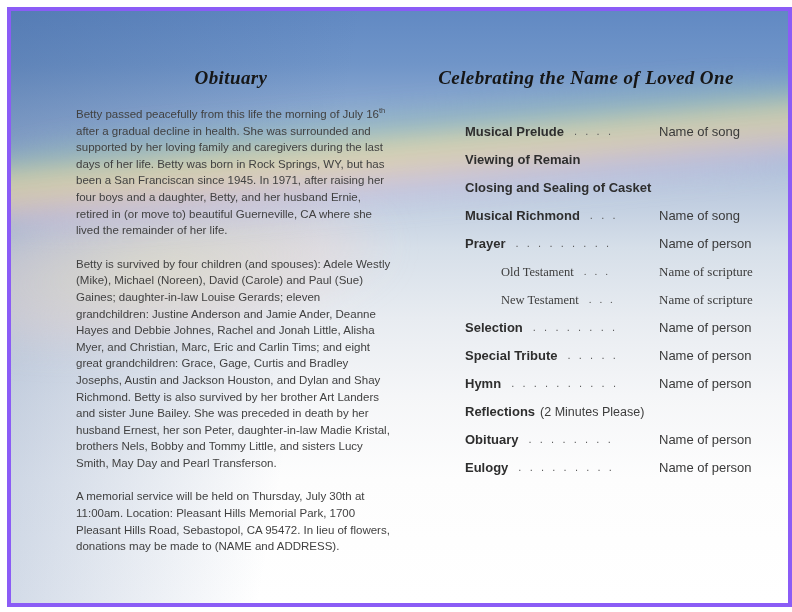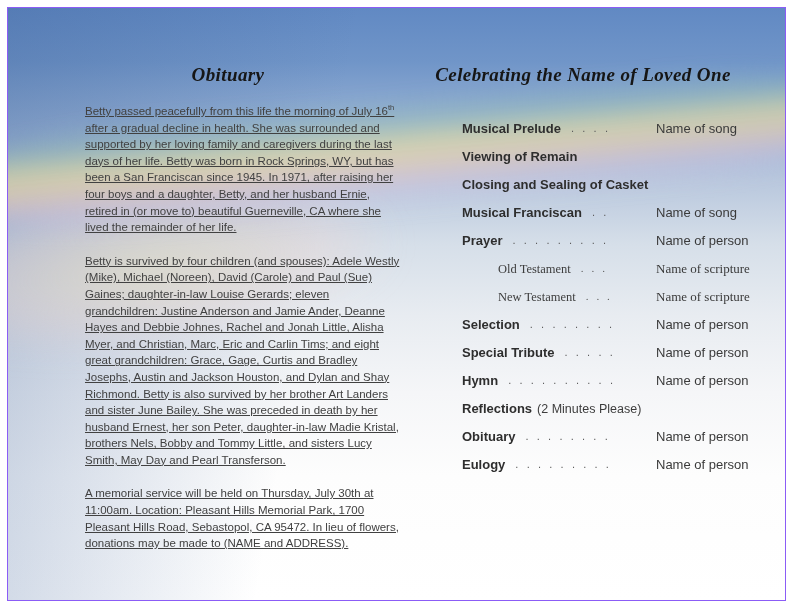--- a/index.html
+++ b/index.html
@@ -4,21 +4,21 @@
 <style>
   html,body { margin:0; padding:0; }
   body {
     width:792px; height:612px; position:relative;
     background:#ffffff;
     font-family:"Liberation Sans", sans-serif;
     overflow:hidden;
   }
   .page {
     position:absolute; left:7px; top:7px; width:777px; height:592px;
-    border:1px solid #8b5cf6; overflow:hidden; background:#fde047;
+    border:4px solid #8b5cf6; overflow:hidden; background:#fde047;
   }
   
   .sky {
     position:absolute; left:0; top:0; width:100%; height:100%;
     background:
       linear-gradient(100deg, rgba(60,96,152,0.32) 0%, rgba(60,96,152,0) 40%),
       linear-gradient(to bottom,
         #6189c3 0%, #7095c8 9%, #93aed3 19%, #b8c7dd 29%,
         #d6dfe9 40%, #e8ecf1 52%, #f5f6f8 65%, #fdfdfd 79%, #ffffff 100%);
   }
@@ -43,21 +43,21 @@
   .col { position:absolute; }
   .col-left  { left:57px; top:54px; width:326px; }
   .col-right { left:402px; top:54px; width:346px; }
   .title {
     margin:0; font-family:"Liberation Serif", serif;
     font-weight:bold; font-style:italic; font-size:19px; line-height:26px;
     color:#161616; text-align:center; letter-spacing:0.4px;
   }
   
   .paras { margin-top:15px; color:#414141; font-size:11.5px; line-height:16.6px; }
-  .paras p { margin:0 0 17px 20px; width:316px;text-decoration:underline; }
+  .paras p { margin:0 0 17px 8px; width:316px; }
   .paras sup { font-size:7.5px; line-height:0; }
   
   .program { margin-top:33px; margin-left:36px; width:310px; }
   .prow { display:flex; align-items:baseline; height:17px; margin-bottom:11px; white-space:nowrap; }
   .prow.tight  { margin-bottom:-1px; }
   .prow.indent { padding-left:36px;font-family:Liberation Serif, serif; }
   .plabel { flex:none; font-weight:bold; font-size:13px; color:#2e2e2e;padding-left:16px; }
   .plabel.normal { font-weight:normal; color:#3d3d3d; font-size:12.5px; }
   .psuffix { font-size:12.5px; color:#3d3d3d; margin-left:5px; }
   .pdots {
@@ -92,21 +92,21 @@
           <span class="pdots">. . . . . . . . . . . . . . . . . . . . . . . . . . . . . . . . . . . .</span>
           <span class="pvalue">Name of song</span>
         </div>
         <div class="prow">
           <span class="plabel">Viewing of Remain</span>
         </div>
         <div class="prow">
           <span class="plabel">Closing and Sealing of Casket</span>
         </div>
         <div class="prow">
-          <span class="plabel">Musical Franciscan</span>
+          <span class="plabel">Musical Richmond</span>
           <span class="pdots">. . . . . . . . . . . . . . . . . . . . . . . . . . . . . . . . . . . .</span>
           <span class="pvalue">Name of song</span>
         </div>
         <div class="prow">
           <span class="plabel">Prayer</span>
           <span class="pdots">. . . . . . . . . . . . . . . . . . . . . . . . . . . . . . . . . . . .</span>
           <span class="pvalue">Name of person</span>
         </div>
         <div class="prow indent">
           <span class="plabel normal">Old Testament</span>

